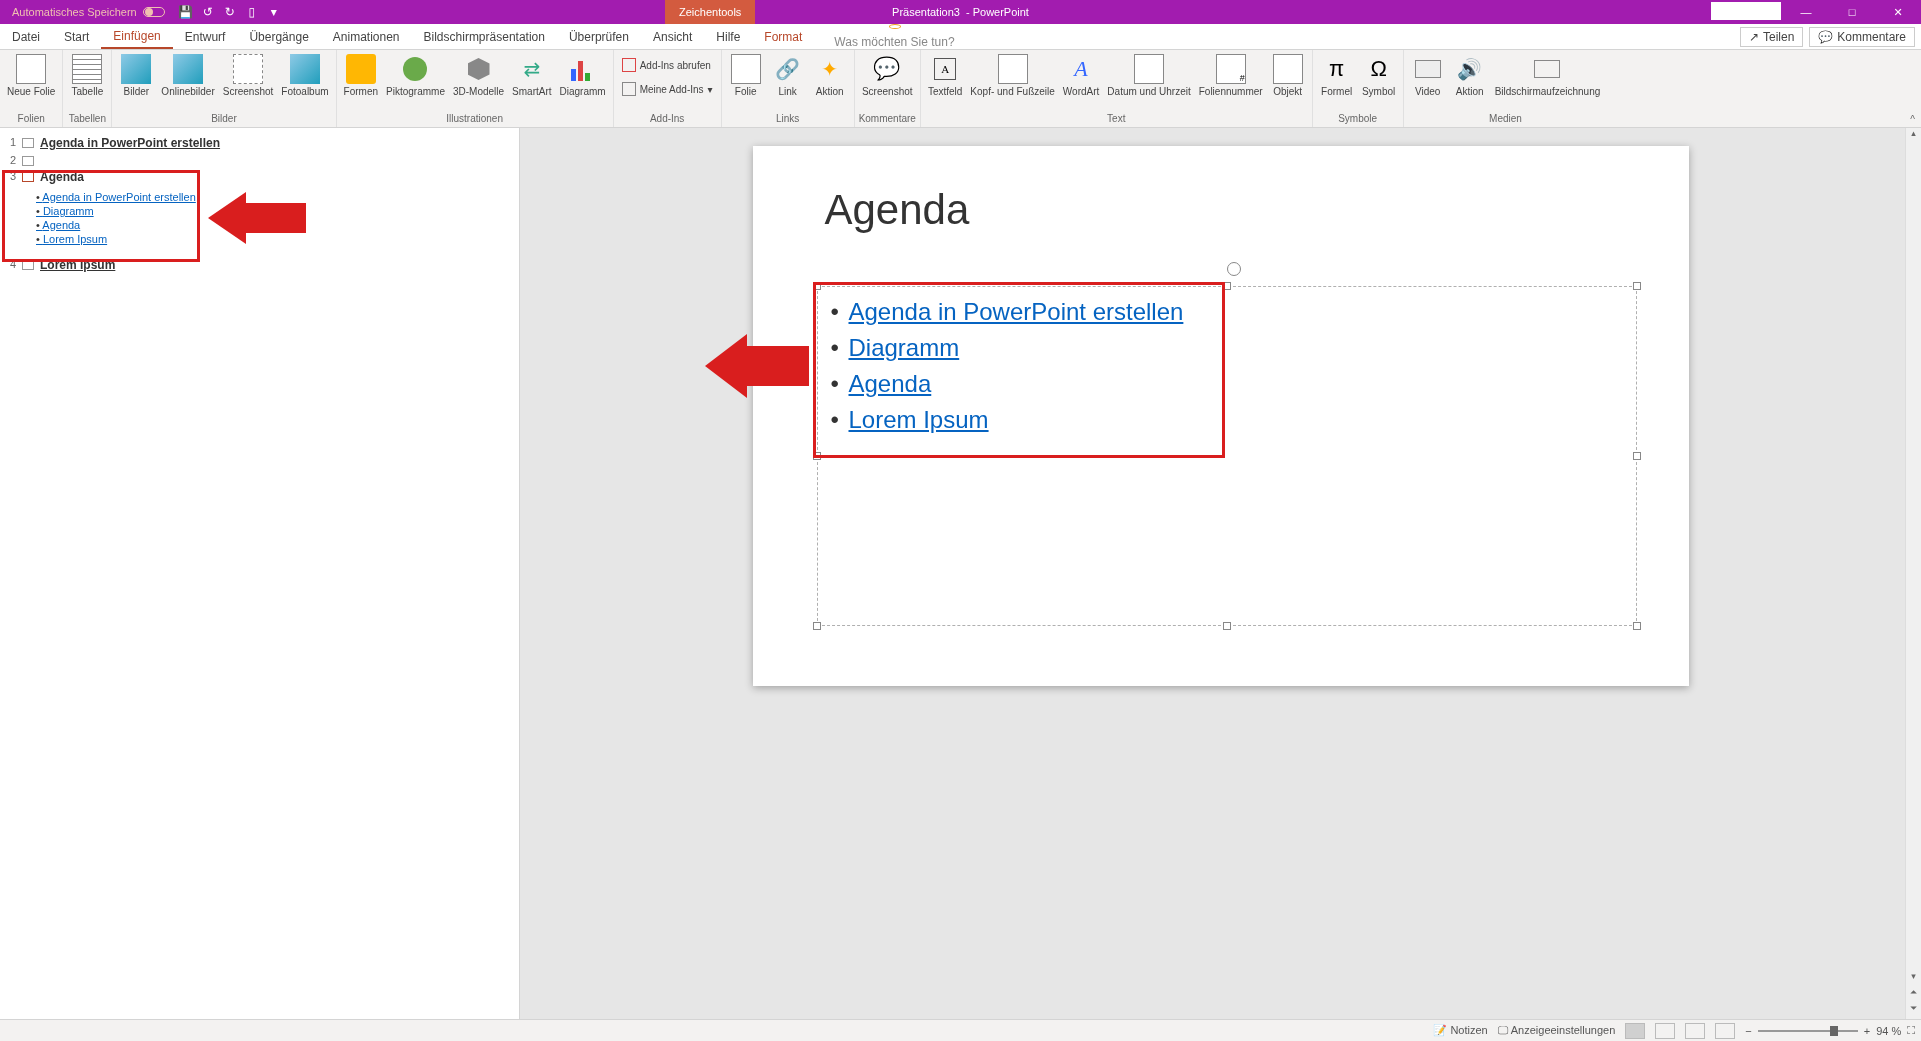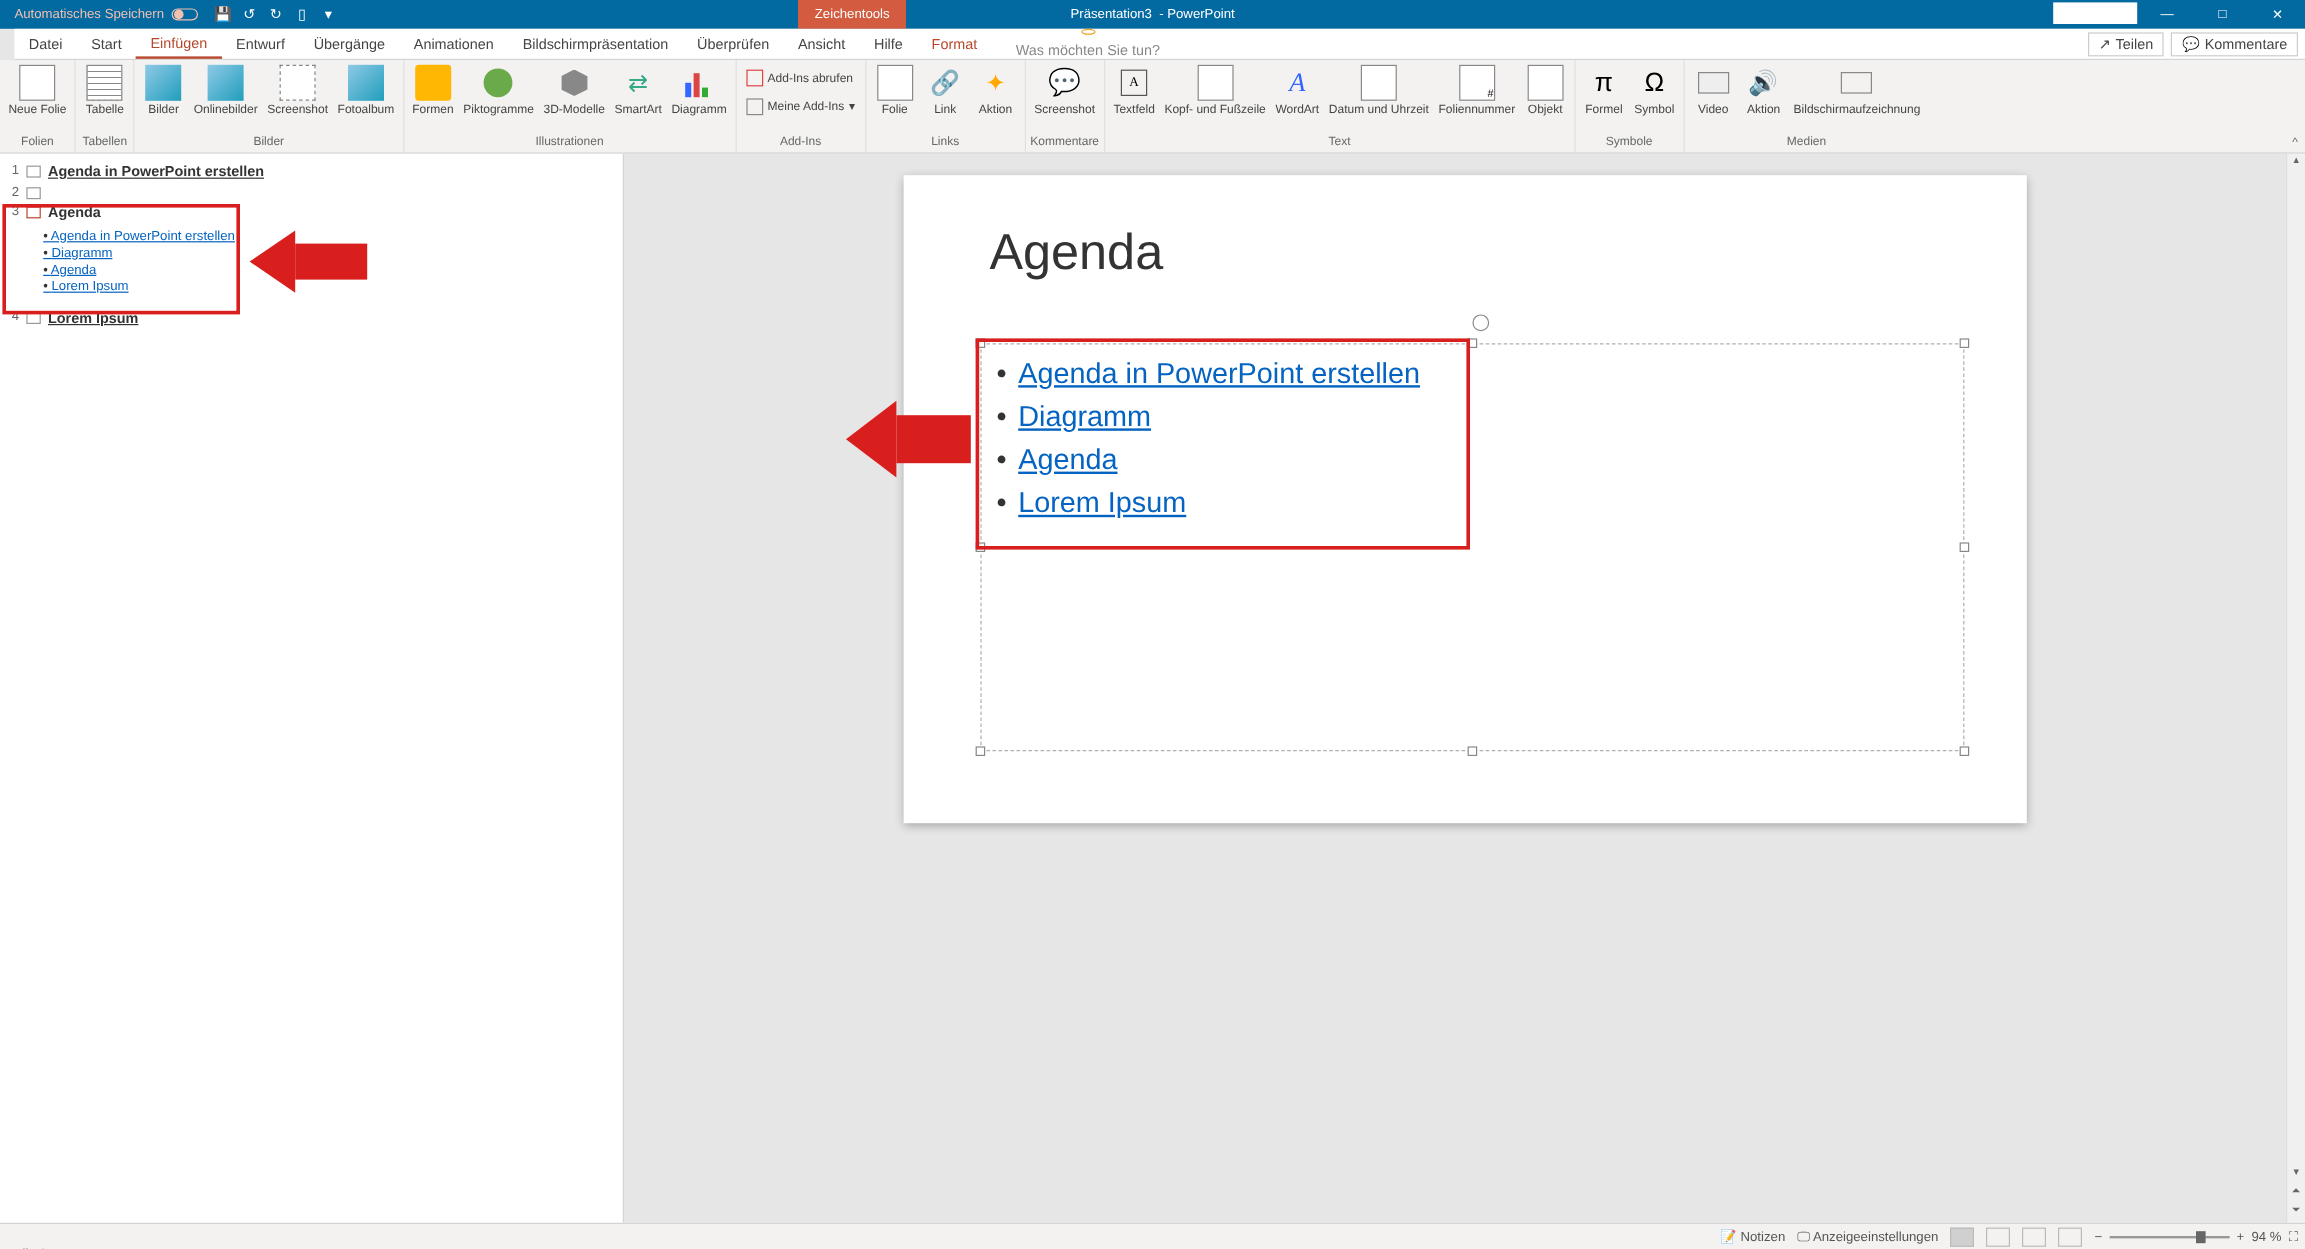--- a/index.html
+++ b/index.html
@@ -1,32 +1,32 @@
 <!DOCTYPE html>
 <html><head>
 <meta charset="utf-8">
 <style>
 * { box-sizing: border-box; margin: 0; padding: 0; font-family: 'Segoe UI', Tahoma, sans-serif; }
 body { width: 1921px; height: 1041px; background: #e6e6e6; overflow: hidden; display: flex; flex-direction: column; }
 
 
-.titlebar { height: 24px; background: #0369a1; display: flex; align-items: center; color: #fff; font-size: 11px; position: relative; }
+.titlebar { height: 24px; background: #a21caf; display: flex; align-items: center; color: #fff; font-size: 11px; position: relative; }
 .titlebar .autosave { margin-left: 12px; color: #f0c0b0; display: flex; align-items: center; gap: 6px; }
 .titlebar .autosave .switch { width: 22px; height: 10px; border: 1px solid #f0c0b0; border-radius: 5px; position: relative; }
 .titlebar .autosave .switch::after { content: ""; position: absolute; left: 1px; top: 0; width: 8px; height: 8px; border-radius: 50%; background: #f0c0b0; }
 .titlebar .qat { margin-left: 14px; display: flex; gap: 8px; align-items: center; }
 .titlebar .qat .qicon { width: 14px; height: 14px; display: flex; align-items: center; justify-content: center; color: #fff; font-size: 12px; }
 .titlebar .titlewrap { position: absolute; left: 50%; transform: translateX(-50%); display: flex; align-items: center; gap: 6px; }
 .titlebar .contexttab { position: absolute; left: 665px; top: 0; height: 24px; background: #d35b3f; padding: 0 14px; display: flex; align-items: center; }
 .titlebar .searchbar { position: absolute; right: 140px; top: 2px; width: 70px; height: 18px; background: #fff; }
 .titlebar .win-controls { position: absolute; right: 0; display: flex; }
 .titlebar .win-controls .wc { width: 46px; height: 24px; display: flex; align-items: center; justify-content: center; color: #fff; font-size: 11px; }
 
 
-.menutabs { height: 26px; background: #fff; border-bottom: 1px solid #d4d4d4; display: flex; align-items: stretch; font-size: 12px; color: #444; position: relative; margin-left: 12px; }
+.menutabs { height: 26px; background: #fff; border-bottom: 1px solid #d4d4d4; display: flex; align-items: stretch; font-size: 12px; color: #444; position: relative; }
 .menutabs .tab { padding: 0 12px; display: flex; align-items: center; cursor: default; }
 .menutabs .tab.active { color: #b7472a; border-bottom: 2px solid #b7472a; }
 .menutabs .tab.format { color: #b7472a; }
 .menutabs .tell { display: flex; align-items: center; color: #888; margin-left: 20px; gap: 6px; flex-direction: column; }
 .menutabs .tell .bulb { width: 12px; height: 12px; border-radius: 50%; border: 1px solid #f0a020; }
 .menutabs .right { position: absolute; right: 6px; top: 0; height: 100%; display: flex; align-items: center; gap: 6px; }
 .menutabs .rightbtn { border: 1px solid #ccc; padding: 2px 8px; font-size: 12px; color: #444; background: #fff; display: flex; align-items: center; gap: 4px; }
 
 
 .ribbon { height: 78px; background: #f3f2f1; border-bottom: 1px solid #d4d4d4; display: flex; position: relative; }

